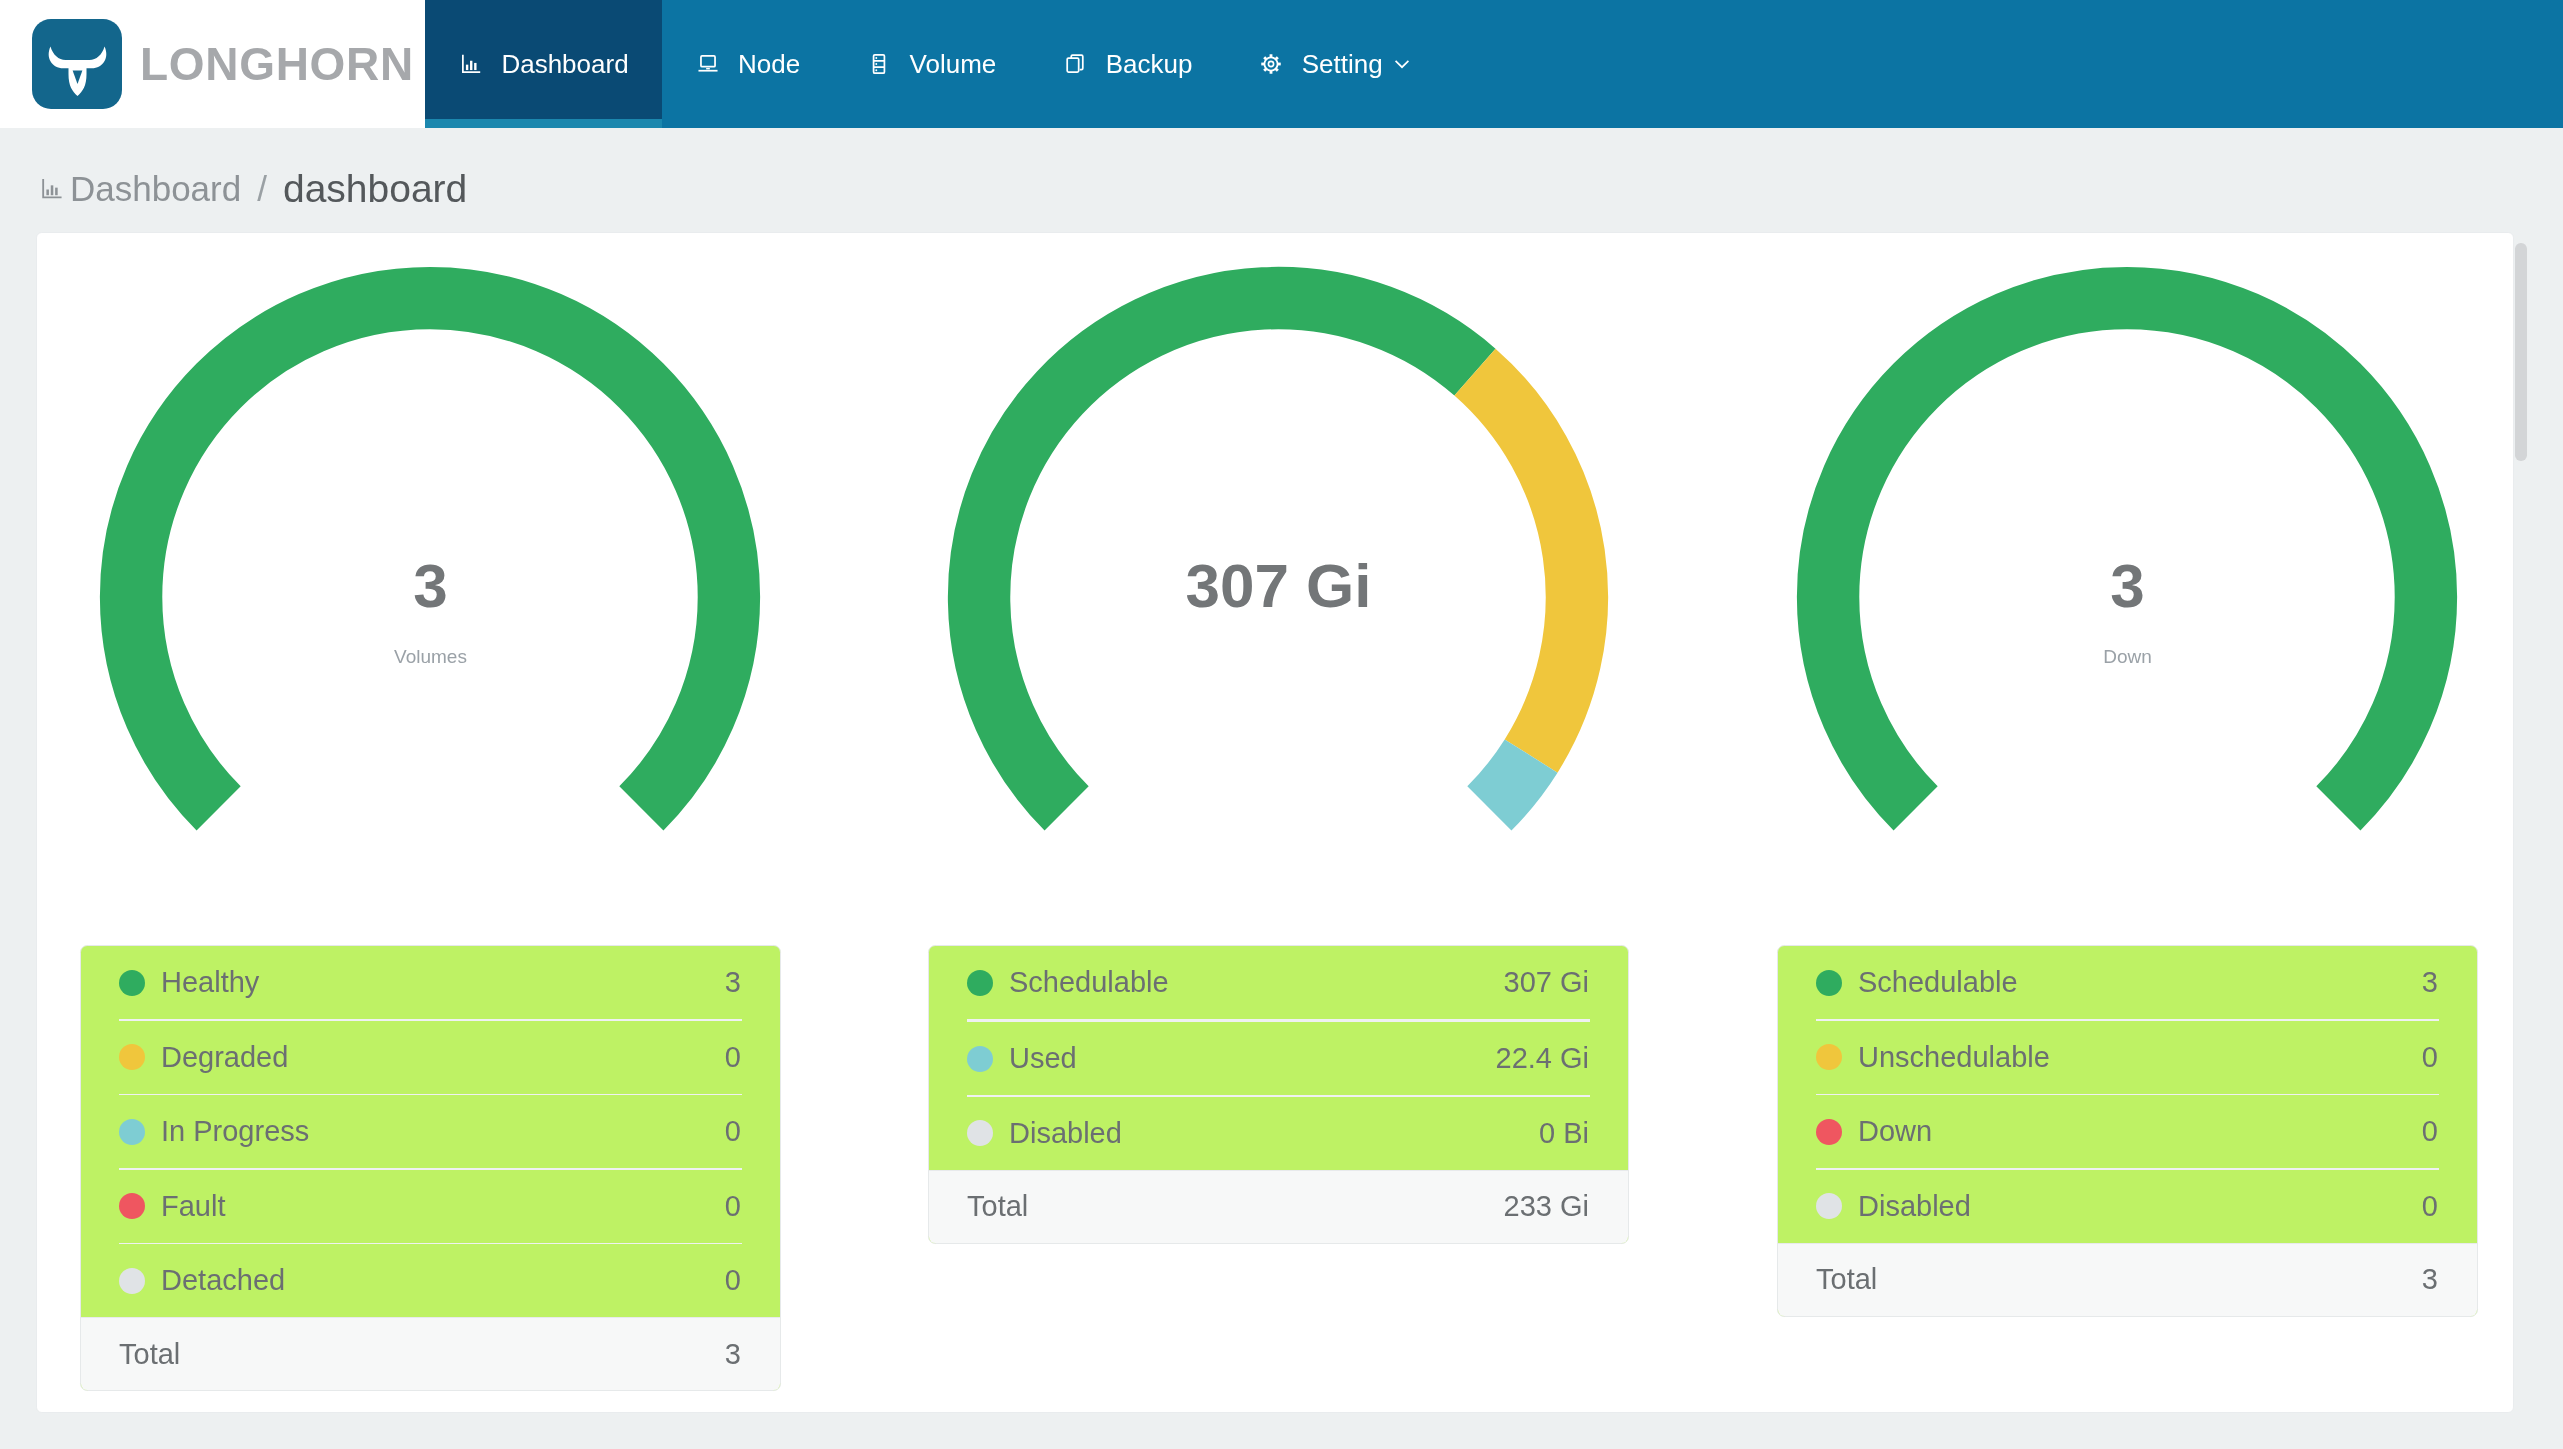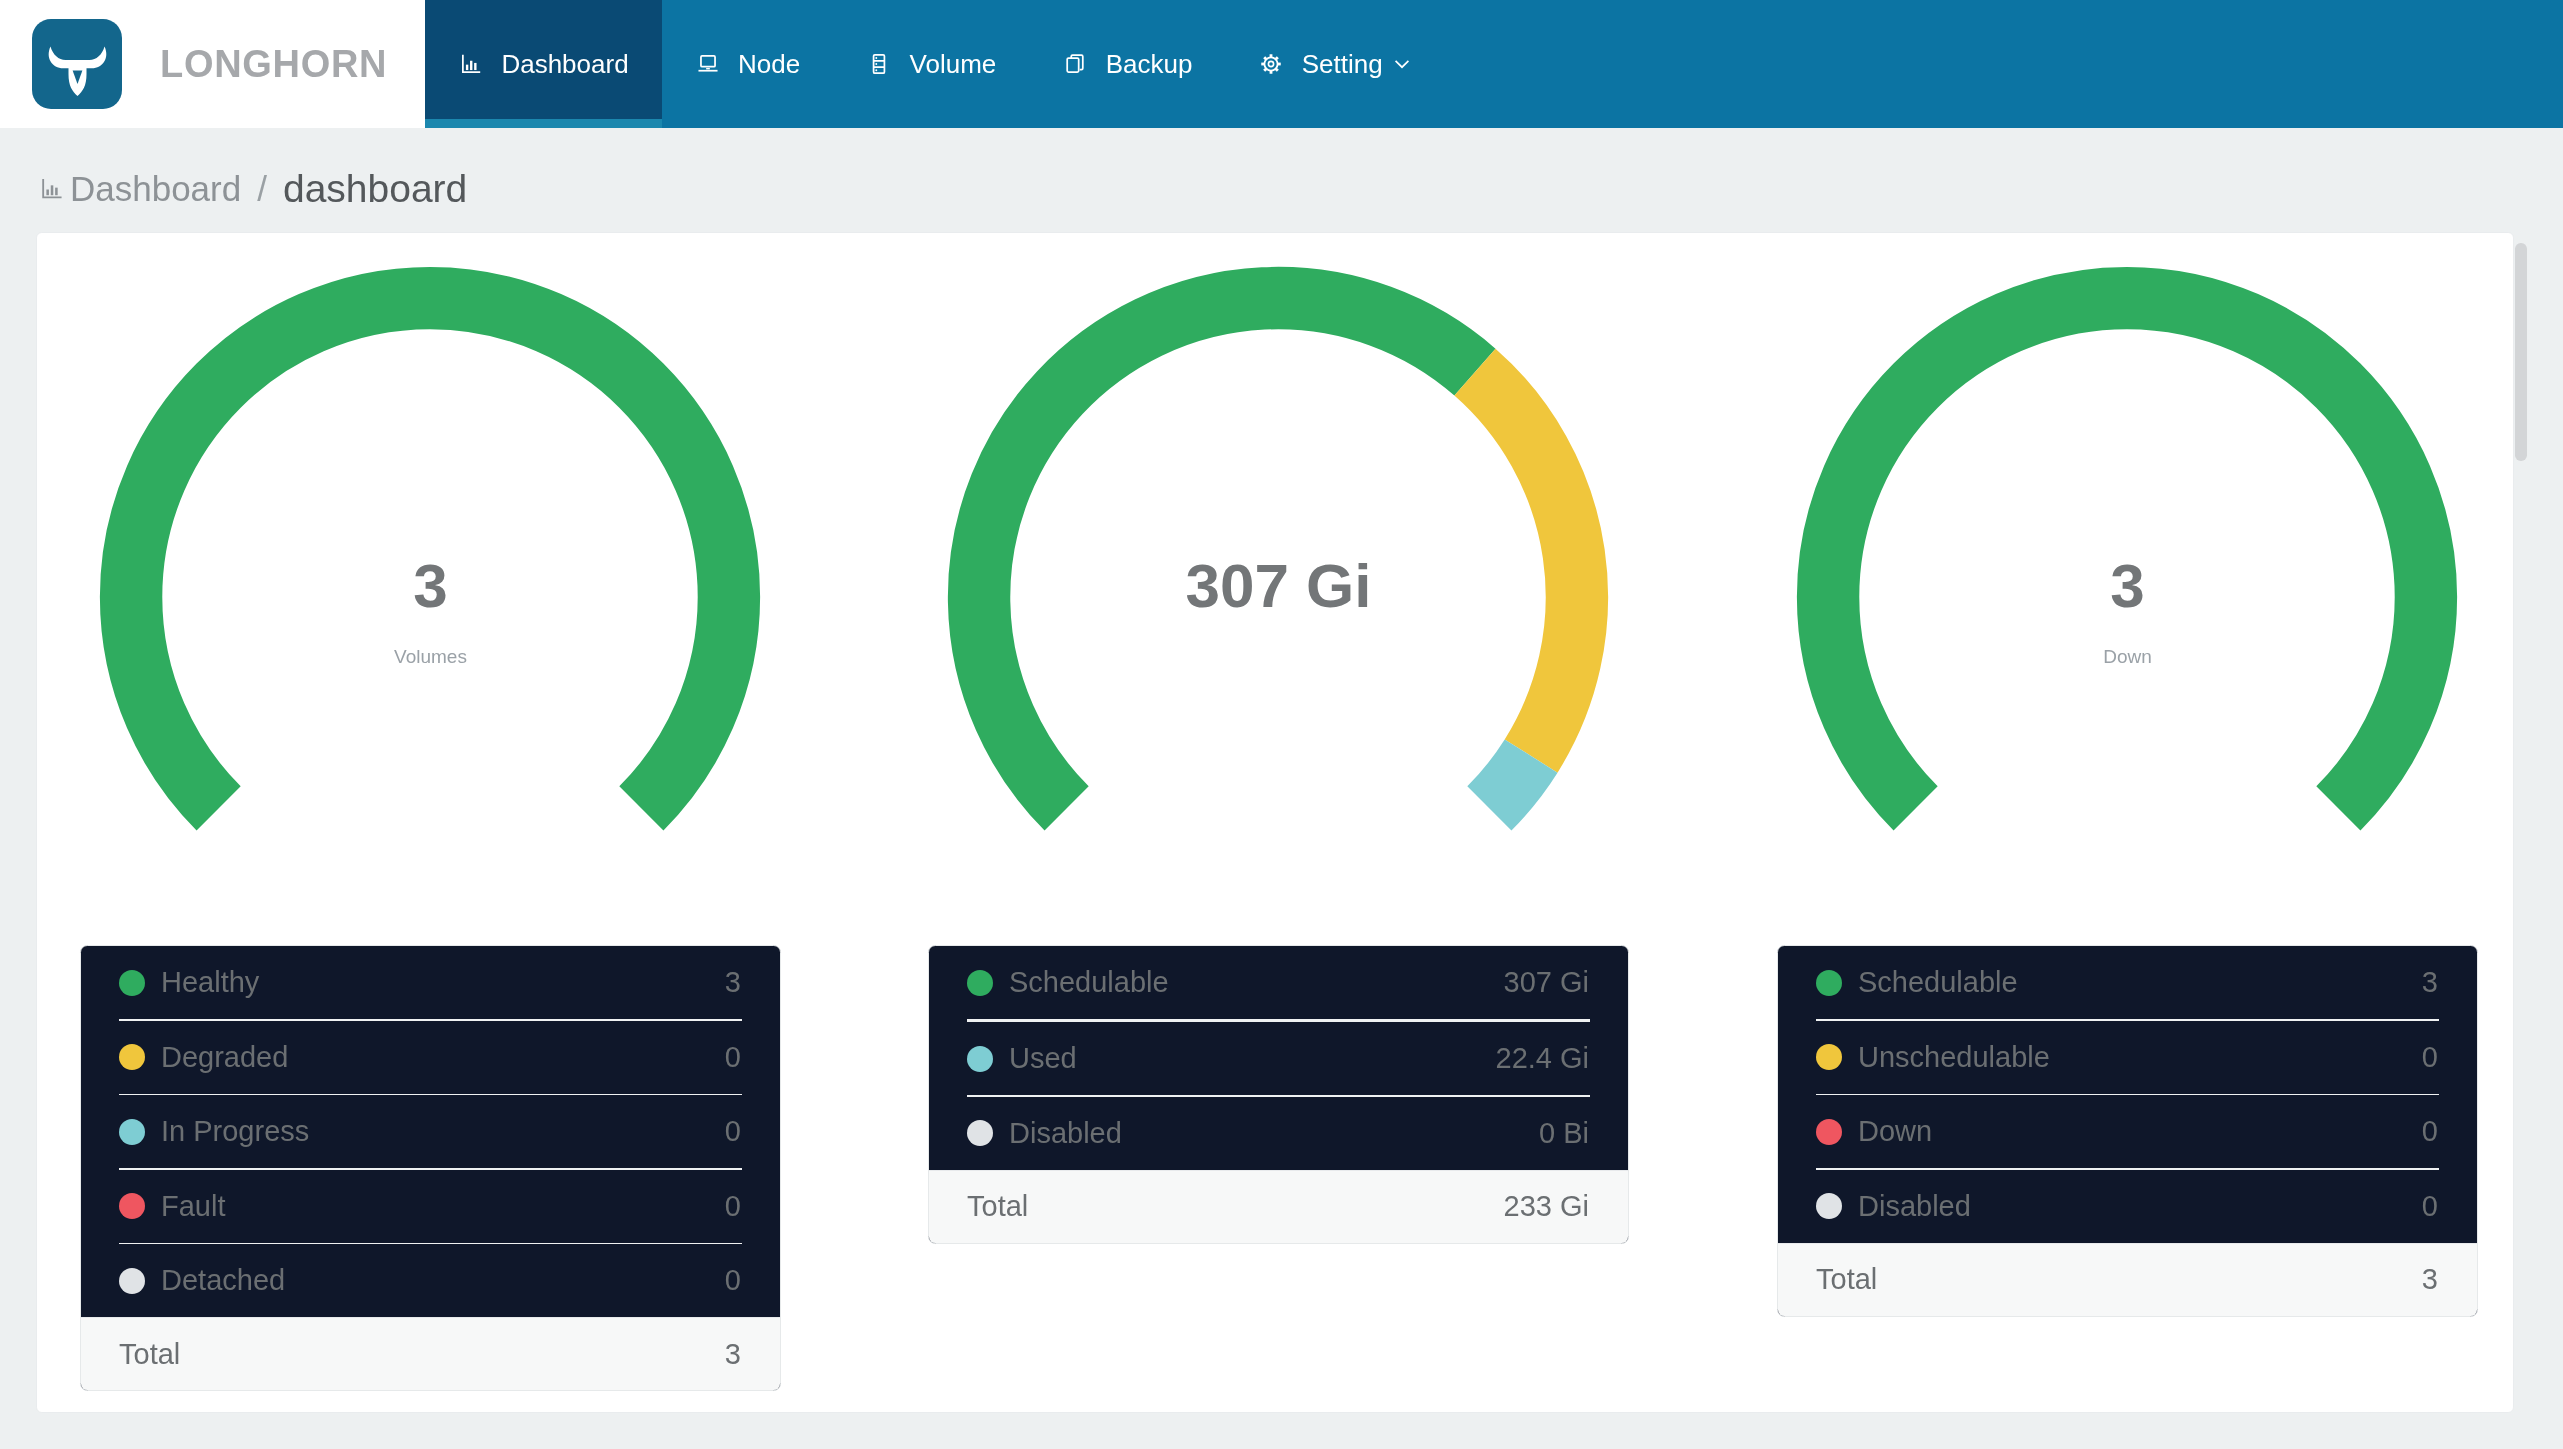--- a/index.html
+++ b/index.html
@@ -9,21 +9,21 @@
 
   
   .app-header { position:absolute; left:0; top:0; width:2563px; height:128px;
     background:var(--c-navbar,#0c74a3); }
   .brand-box { position:absolute; left:0; top:0; width:425px; height:128px;
     background:#ffffff; display:flex; align-items:center; }
   .brand-icon-square { width:90px; height:90px; margin-left:32px;
     background:var(--c-brand,#13668c); border-radius:19px;
     display:flex; align-items:center; justify-content:center; }
   .brand-icon-square svg { width:75px; height:75px; }
-  .brand-text { margin-left:38px; font-size:38px; font-weight:bold;
+  .brand-text { margin-left:18px; font-size:46px; font-weight:bold;
     letter-spacing:0.7px; color:#a6a8ab; }
 
   .main-nav { position:absolute; left:425px; top:0; height:128px;
     display:flex; align-items:stretch; }
   .nav-item { position:relative; display:flex; align-items:center;
     padding:0 33px; color:#ffffff; font-size:26px; cursor:pointer; }
   .nav-item .nav-icon { width:26px; height:26px; margin-right:17.4px;
     display:inline-flex; color:#ffffff; }
   .nav-item .nav-icon svg { width:100%; height:100%; }
   .nav-item.active { background:var(--c-navbar-active,#0a4a74); }
@@ -50,21 +50,21 @@
   .gauge-col { position:absolute; top:0; width:701px; height:1178px; }
   .gauge-svg { position:absolute; left:9.4px; top:22.5px; }
   .gauge-center-value { position:absolute; left:0; top:312px; width:100%;
     text-align:center; font-size:62px; font-weight:bold; color:#737678;
     line-height:81px; }
   .gauge-center-label { position:absolute; left:0; top:406px; width:100%;
     text-align:center; font-size:19px; color:#9aa1a7; line-height:35px; }
 
   
   .legend-table { position:absolute; left:0; top:712px; width:701px;
-    background:#0f172a; border:1.5px solid #e6e9ea; border-radius:7.3px;
+    background:#bef264; border:1.5px solid #e6e9ea; border-radius:7.3px;
     overflow:hidden; }
   .legend-row { height:73px; display:flex; align-items:center;
     padding:0 39px 0 38px; }
   .legend-dot { width:26px; height:26px; border-radius:50%; flex:0 0 auto; }
   .legend-label { margin-left:16px; font-size:29px; color:#6b6f72; }
   .legend-value { margin-left:auto; font-size:29px; color:#6b6f72; }
   .legend-sep { height:1.5px; background:#eff1f2; margin:0 38px; }
   .legend-total { height:73px; display:flex; align-items:center;
     padding:0 39px 0 38px; background:#f7f8f8; border-top:1.5px solid #e8eaec; }
   .legend-total .legend-label { margin-left:0; }

